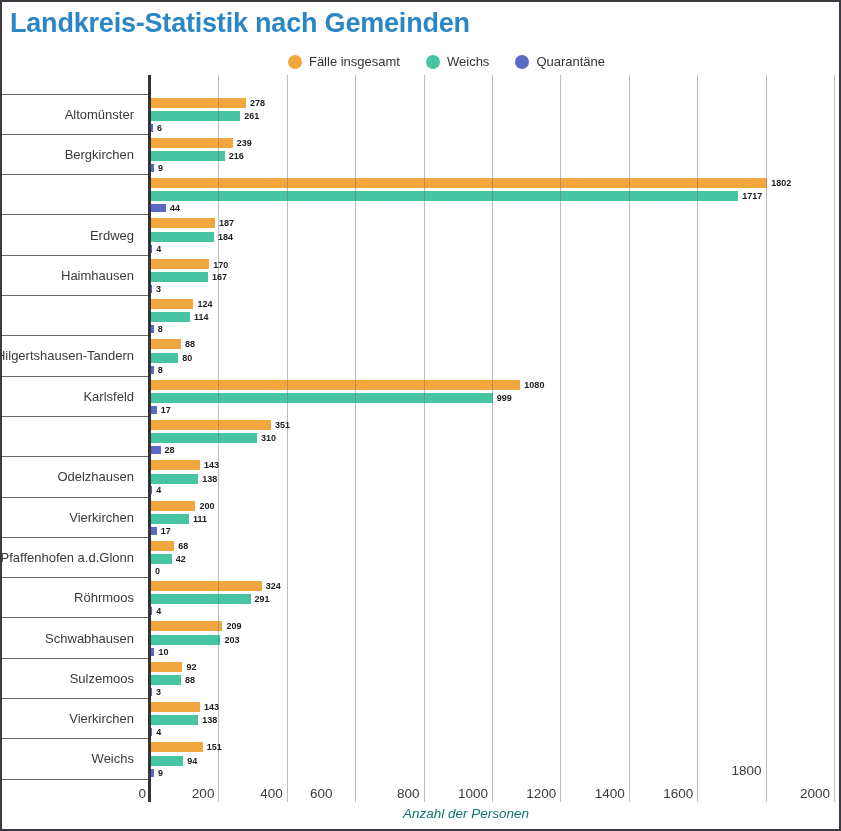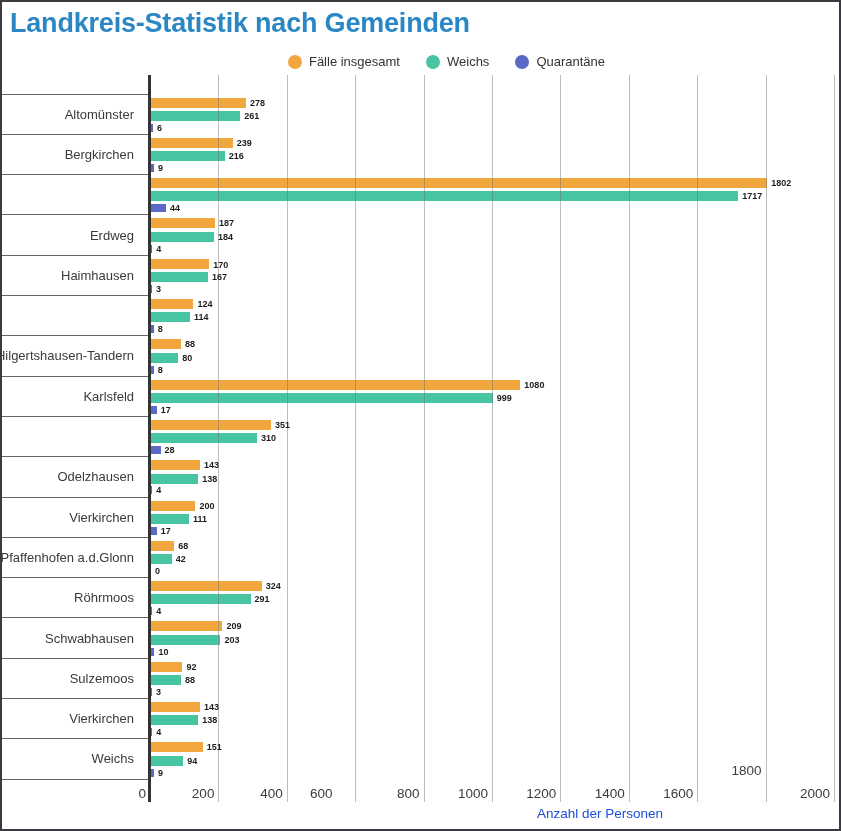--- a/index.html
+++ b/index.html
@@ -69,23 +69,24 @@
     text-align: right;
     font-size: 13.5px;
     color: #3c3c3c;
     z-index: 1;
   }
   .x-axis-title {
     position: absolute;
     left: 401px;
     width: 260px;
     top: 804px;
-    text-align: right;
+    text-align: left;
     font-size: 13.5px;
-    color: #1d4ed8;
+    color: #0f766e;
+    font-style: italic;
   }
 </style>
 </head>
 <body>
 
 <div class="frame">
   <h1 class="chart-title">Landkreis-Statistik nach Gemeinden</h1>
   <div class="legend" id="legend">
       <div class="legend-item">
         <span class="legend-dot" style="background: rgb(241, 167, 62);"></span>

